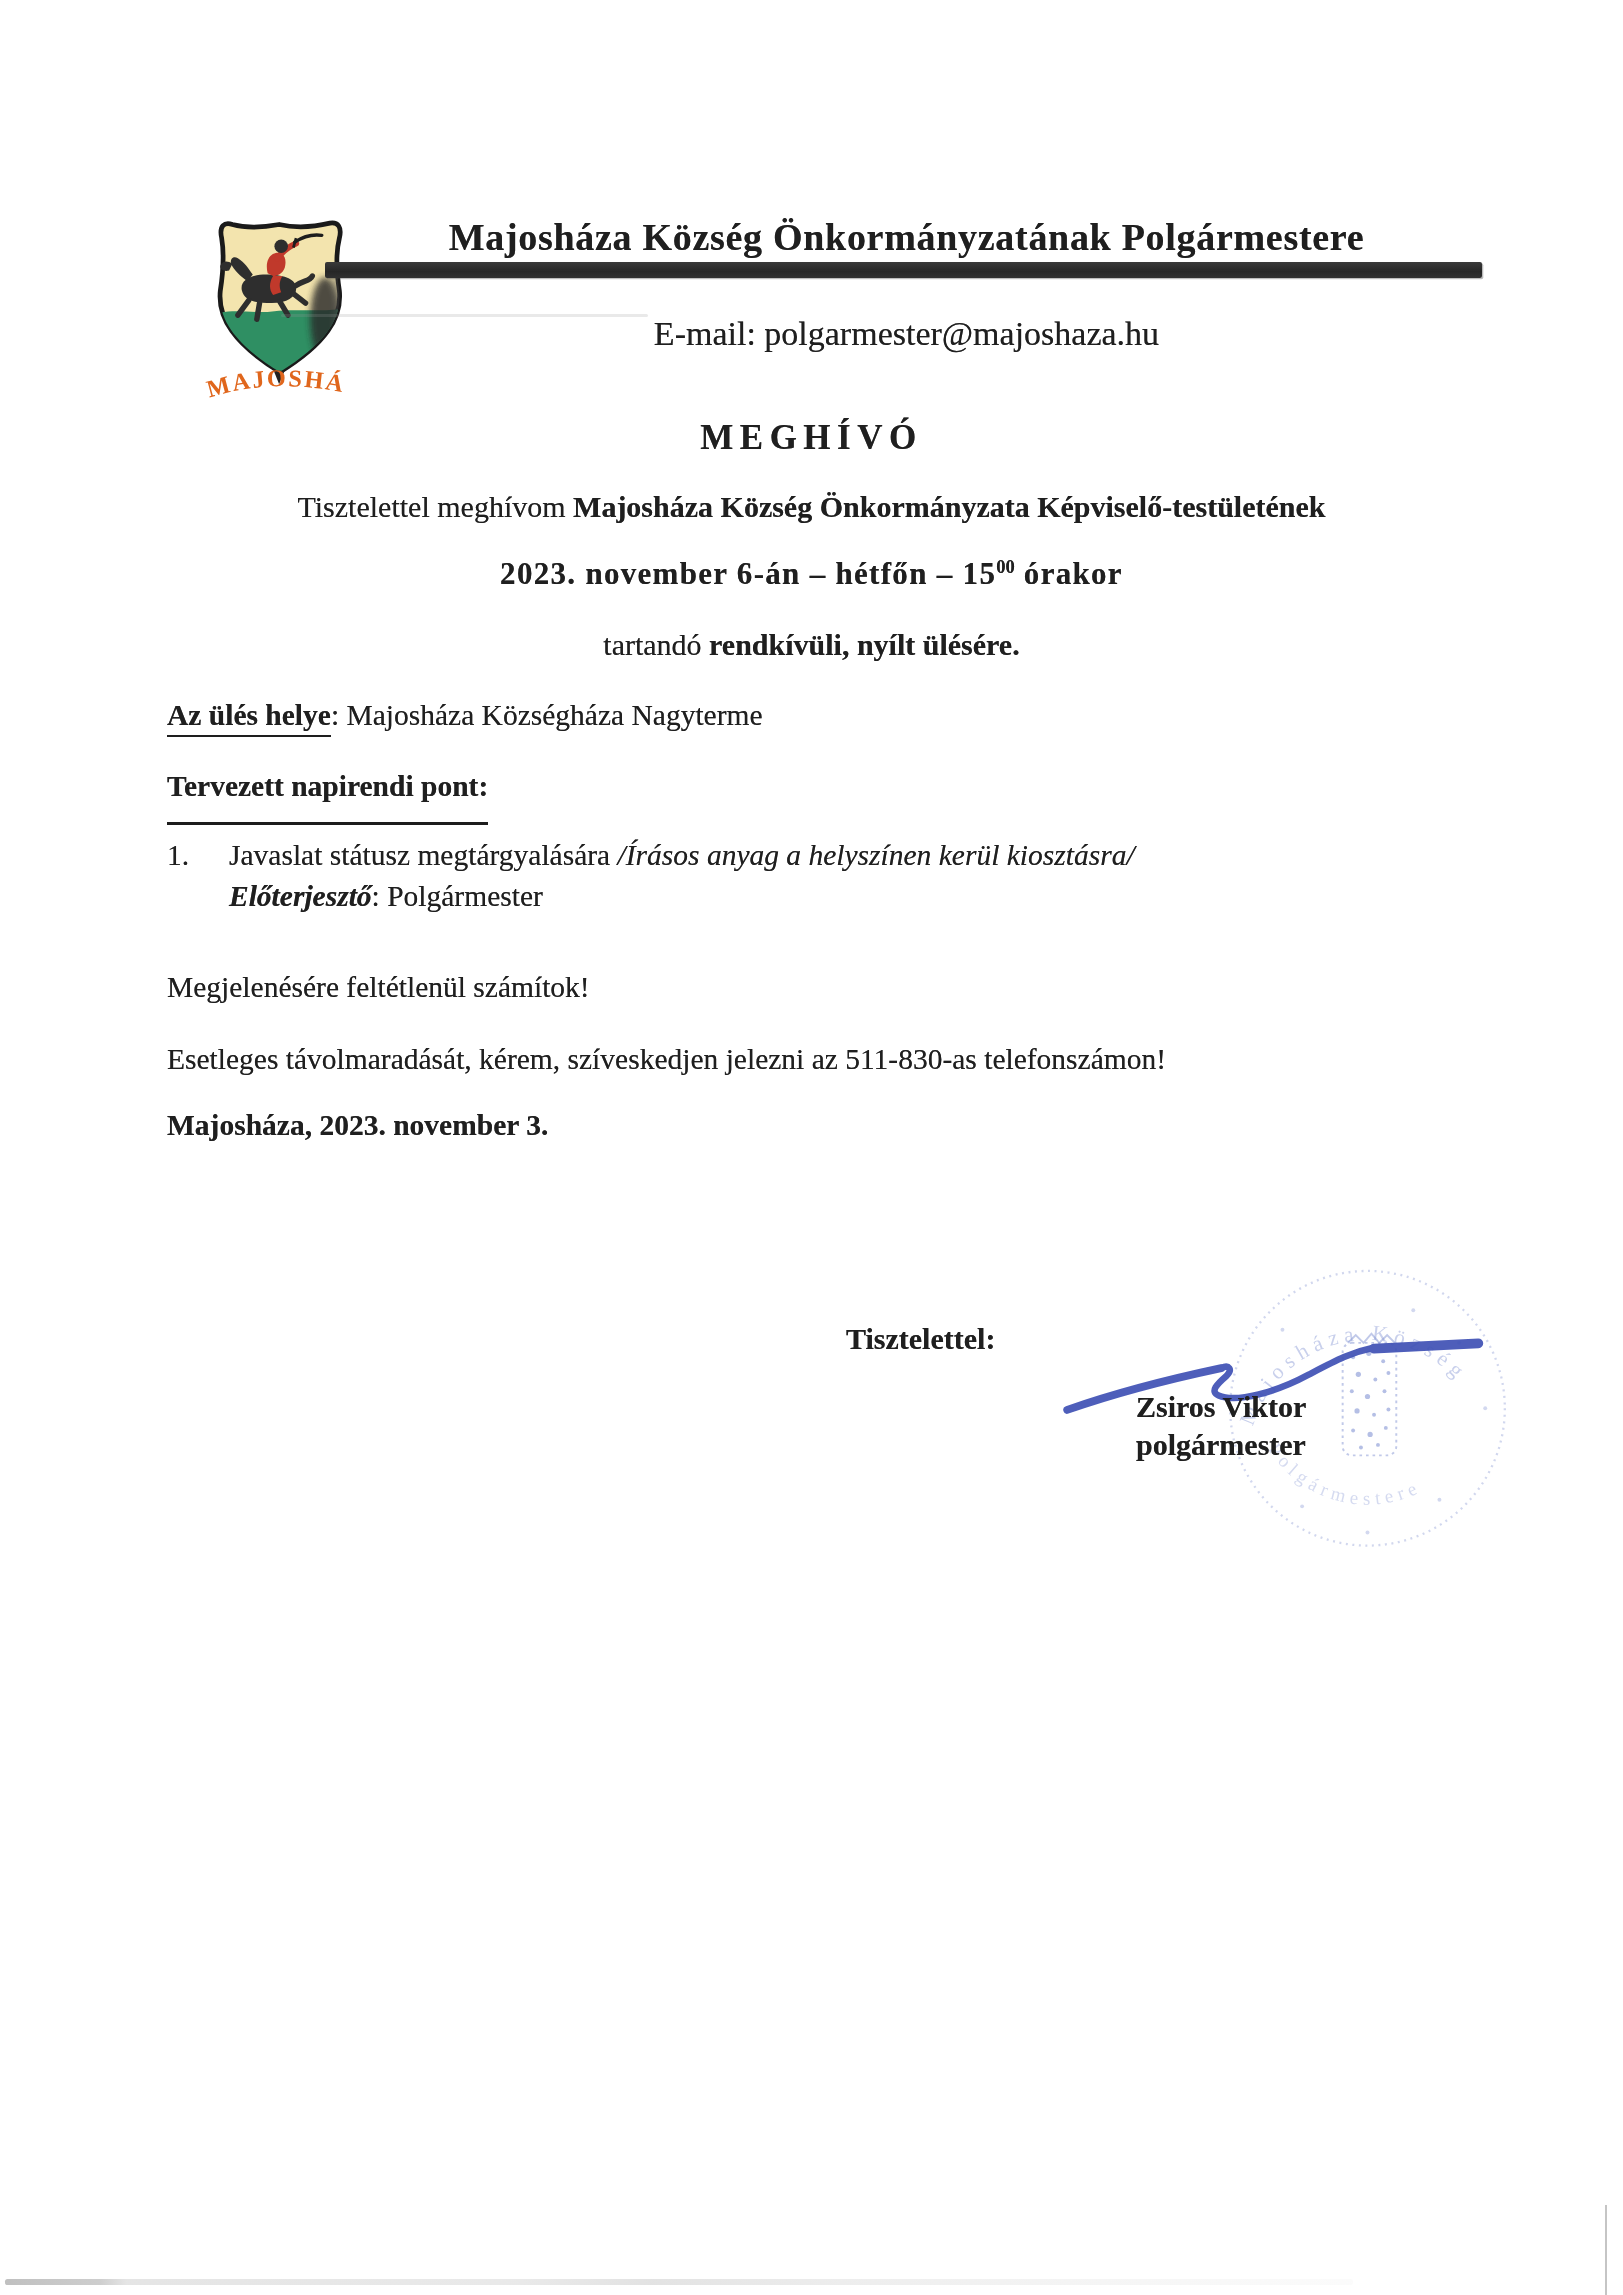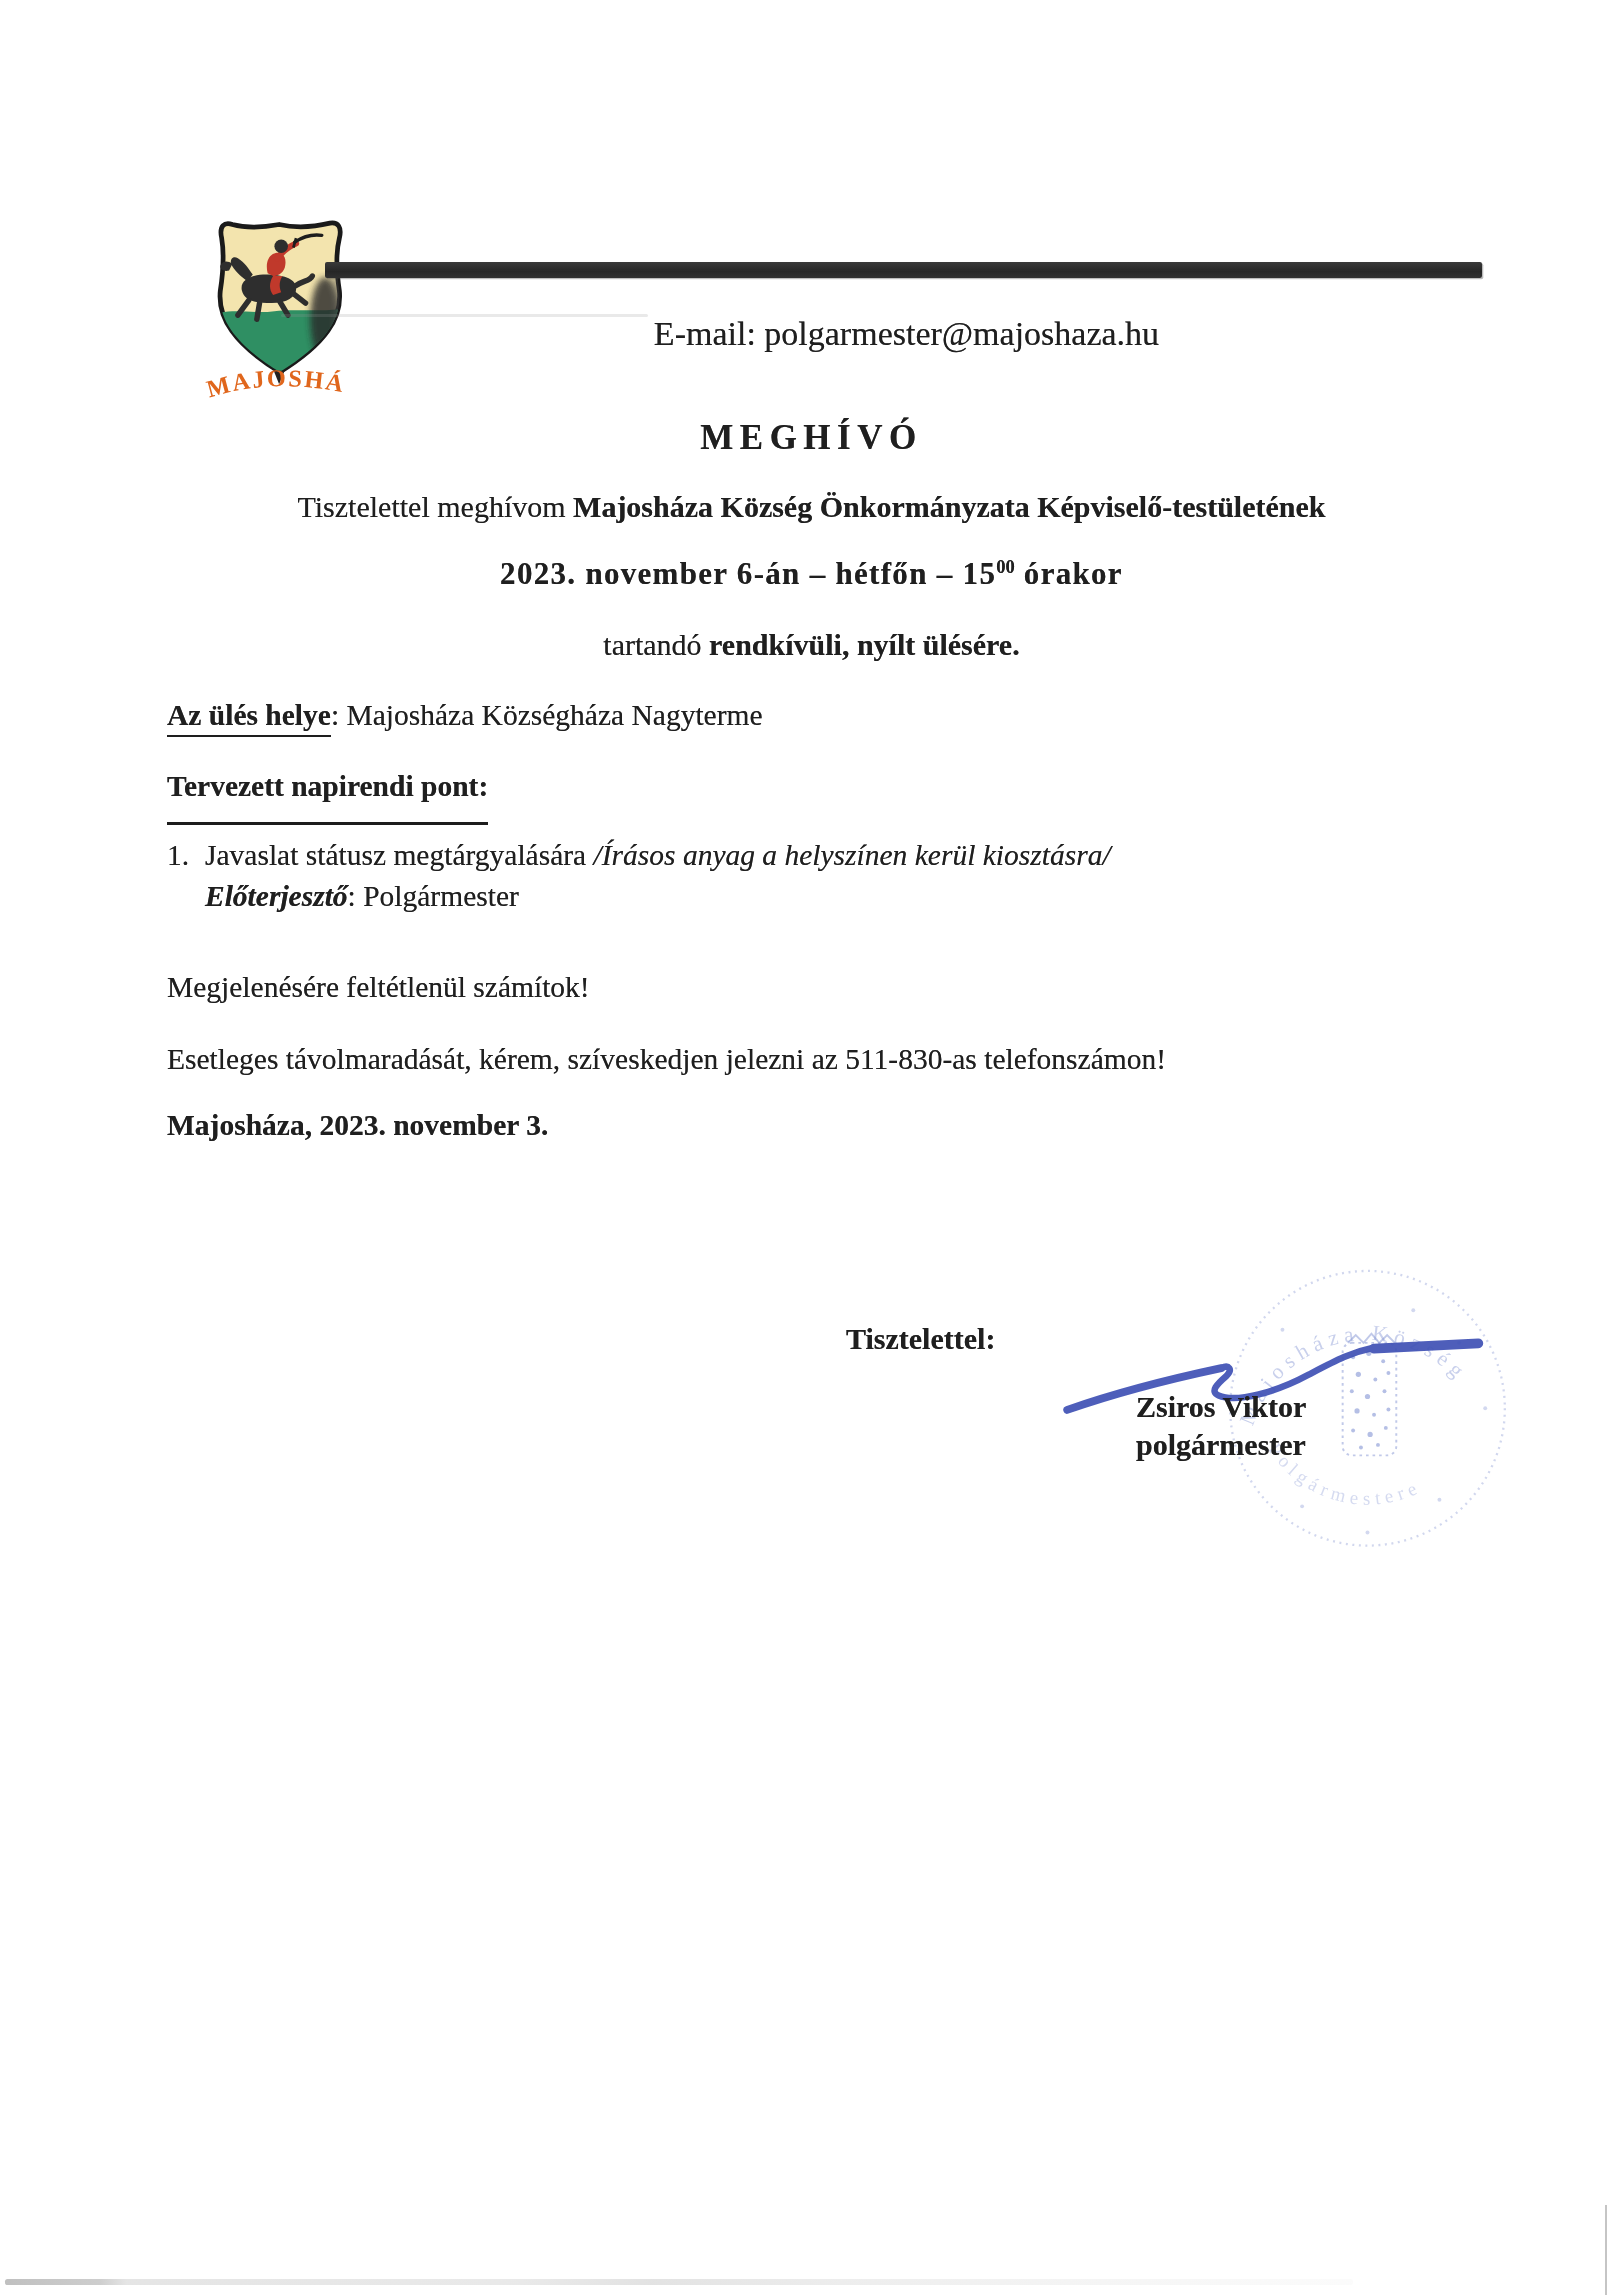--- a/index.html
+++ b/index.html
@@ -27,21 +27,21 @@
   #doc-title{left:0;top:418px;width:1623px;font-size:35px;font-weight:bold;letter-spacing:6.5px;}
   #invite{left:0;top:490px;width:1623px;font-size:30px;}
   #dateline{left:0;top:556px;width:1623px;font-size:31px;font-weight:bold;letter-spacing:1.3px;}
   #dateline sup{font-size:60%;vertical-align:super;letter-spacing:0;}
   #held{left:0;top:628px;width:1623px;font-size:30px;}
   #venue{left:167px;top:699px;width:1309px;font-size:29.5px;}
   .ul-label{font-weight:bold;border-bottom:2.6px solid #1e1e1e;padding-bottom:4px;text-align:center;}
   #agenda-h{left:167px;top:770px;font-size:29.5px;font-weight:bold;border-bottom:3.9px solid #1d1d1d;padding-bottom:19px;}
   #item1{left:167px;top:835px;width:1244px;font-size:29.5px;line-height:41px;}
   #item1 .num{position:absolute;left:0;top:0;}
-  #item1 .itxt{margin-left:38px;}
+  #item1 .itxt{margin-left:62px;}
   .it{font-style:italic;}
   .bit{font-style:italic;font-weight:bold;}
   #closing1{left:167px;top:971px;width:1309px;font-size:29.5px;}
   #closing2{left:167px;top:1043px;width:1375px;font-size:29.5px;}
   #placedate{left:167px;top:1109px;width:1047px;font-size:29.5px;font-weight:bold;}
   
   #salutation{left:846px;top:1322px;font-size:30px;font-weight:bold;z-index:4;}
   #stamp{left:1204px;top:1251px;width:327px;height:308px;z-index:1;filter:blur(0.7px);opacity:.85;}
   #sig{left:1021px;top:1312px;width:497px;height:124px;z-index:3;}
   #sig-name{left:1136px;top:1390px;font-size:30px;font-weight:bold;z-index:4;}
@@ -101,20 +101,21 @@
       <ellipse cx="185" cy="160" rx="22" ry="62" fill="#2c2c2c" opacity="0.82" filter="url(#smudgeBlur)"></ellipse>
       <rect x="196" y="86" width="12" height="120" fill="#555555" opacity="0.35" filter="url(#smudgeBlur)"></rect>
     </g>
 
     <path id="crestArc" d="M14 276 Q100 248 200 266" fill="none"></path>
     <text font-size="36" font-weight="bold" fill="#e0661c" letter-spacing="3" font-family="Liberation Serif, DejaVu Serif, serif">
       <textPath href="#crestArc">MAJOSHÁZA</textPath>
     </text>
   </svg>
 
+  <div id="hdr-title" class="abs ctr scan">Majosháza Község Önkormányzatának Polgármestere</div>
   <div id="hdr-bar" class="abs"></div>
   <div id="artifact-addr" class="abs"></div>
   <div id="hdr-email" class="abs ctr scan">E-mail: polgarmester@majoshaza.hu</div>
 
   <div id="doc-title" class="abs ctr scan">MEGHÍVÓ</div>
 
   <div id="invite" class="abs ctr scan"><span>Tisztelettel meghívom </span><b>Majosháza Község Önkormányzata Képviselő-testületének</b></div>
 
   <div id="dateline" class="abs ctr scan"><span>2023. november 6-án – hétfőn – 15</span><sup>00</sup><span> órakor</span></div>
 

